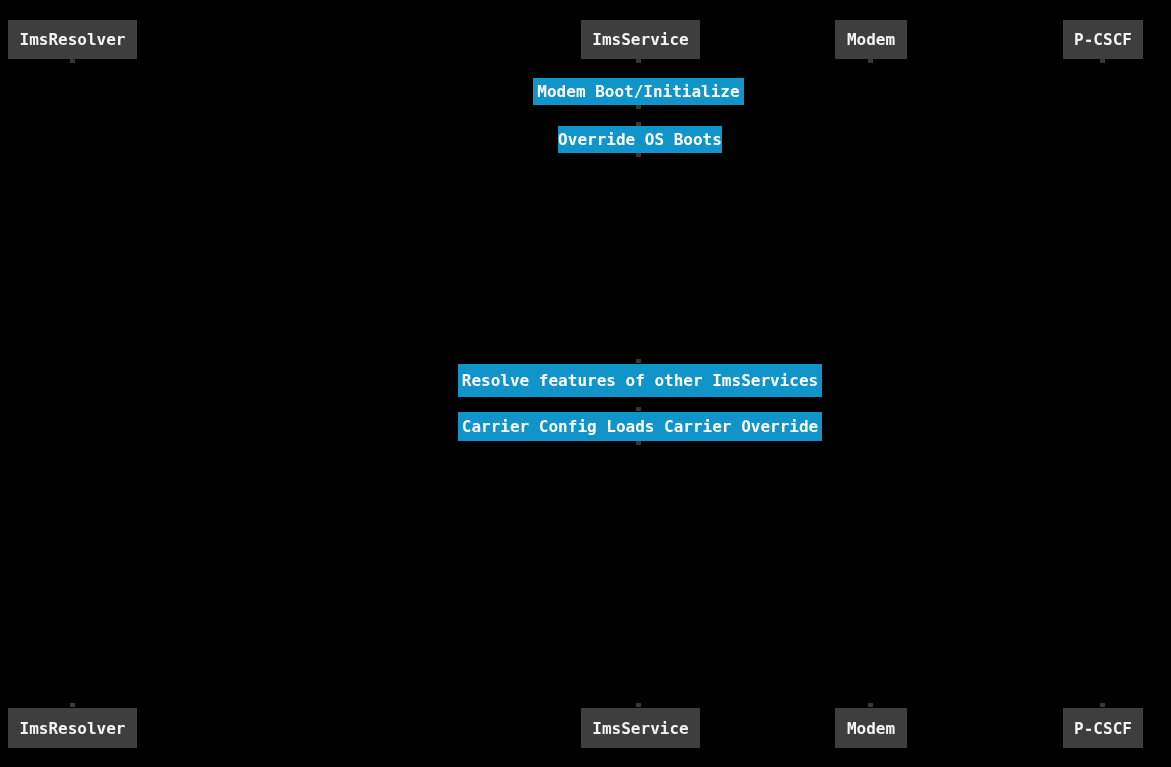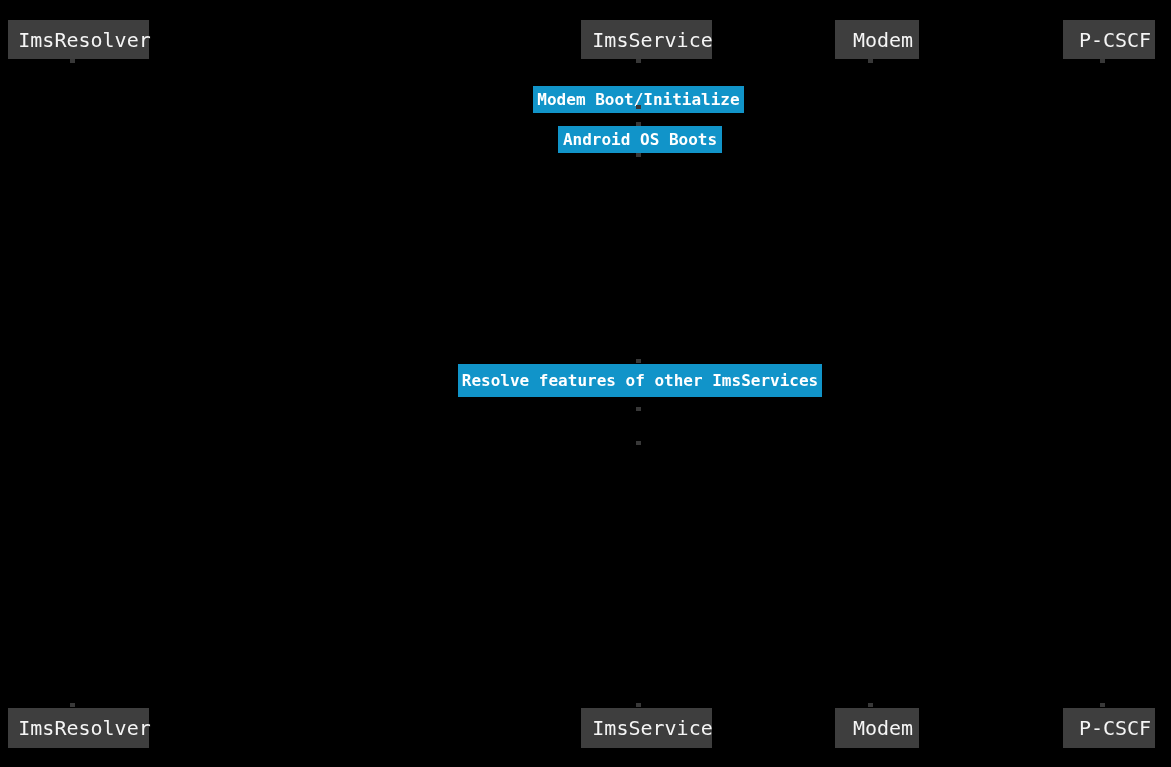--- a/index.html
+++ b/index.html
@@ -20,27 +20,26 @@
     width: 1171px;
     height: 767px;
     background: var(--background);
     overflow: hidden;
     font-family: "DejaVu Sans Mono", "Liberation Mono", monospace;
   }
   .participant {
     position: absolute;
     background: var(--participant-fill);
     color: var(--participant-text);
-    font-weight: normal;
-    font-size: 20px;
+    font-weight: bold;
+    font-size: 16px;
     display: flex;
     align-items: center;
     justify-content: center;
     white-space: nowrap;
-    padding-left: 12px;
   }
   .note {
     position: absolute;
     background: var(--note-fill);
     color: var(--note-text);
     font-weight: bold;
     font-size: 16px;
     display: flex;
     align-items: center;
     justify-content: center;
@@ -59,21 +58,21 @@
   .p-top-2 { left: 835px;  top: 20px; width: 72px;  height: 39px; }
   .p-top-3 { left: 1063px; top: 20px; width: 80px;  height: 39px; }
 
   
   .p-bot-0 { left: 8px;    top: 708px; width: 129px; height: 40px; }
   .p-bot-1 { left: 581px;  top: 708px; width: 119px; height: 40px; }
   .p-bot-2 { left: 835px;  top: 708px; width: 72px;  height: 40px; }
   .p-bot-3 { left: 1063px; top: 708px; width: 80px;  height: 40px; }
 
   
-  .note-0 { left: 533px; top: 78px;  width: 211px; height: 27px; margin-top: 8px; }
+  .note-0 { left: 533px; top: 78px;  width: 211px; height: 27px; }
   .note-1 { left: 558px; top: 126px; width: 164px; height: 27px; }
   .note-2 { left: 458px; top: 364px; width: 364px; height: 33px; }
   .note-3 { left: 458px; top: 412px; width: 364px; height: 29px; }
 
   
   .tk-0  { left: 70px;   top: 59px;  }
   .tk-1  { left: 636px;  top: 59px;  }
   .tk-2  { left: 868px;  top: 59px;  }
   .tk-3  { left: 1100px; top: 59px;  }
   .tk-4  { left: 636px;  top: 105px; }
@@ -91,22 +90,23 @@
 <body>
 
 <div class="stage">
 
   <div class="participant p-top-0">ImsResolver</div>
   <div class="participant p-top-1">ImsService</div>
   <div class="participant p-top-2">Modem</div>
   <div class="participant p-top-3">P-CSCF</div>
 
   <div class="note note-0">Modem Boot/Initialize</div>
-  <div class="note note-1">Android OS Boots</div>
+  <div class="note note-1">Override OS Boots</div>
   <div class="note note-2">Resolve features of other ImsServices</div>
+  <div class="note note-3">Carrier Config Loads Carrier Override</div>
 
   <div class="participant p-bot-0">ImsResolver</div>
   <div class="participant p-bot-1">ImsService</div>
   <div class="participant p-bot-2">Modem</div>
   <div class="participant p-bot-3">P-CSCF</div>
 
   <div class="tick tk-0"></div>
   <div class="tick tk-1"></div>
   <div class="tick tk-2"></div>
   <div class="tick tk-3"></div>

